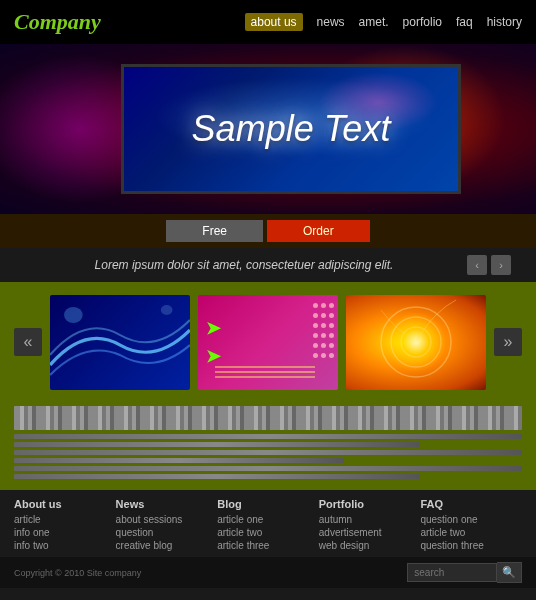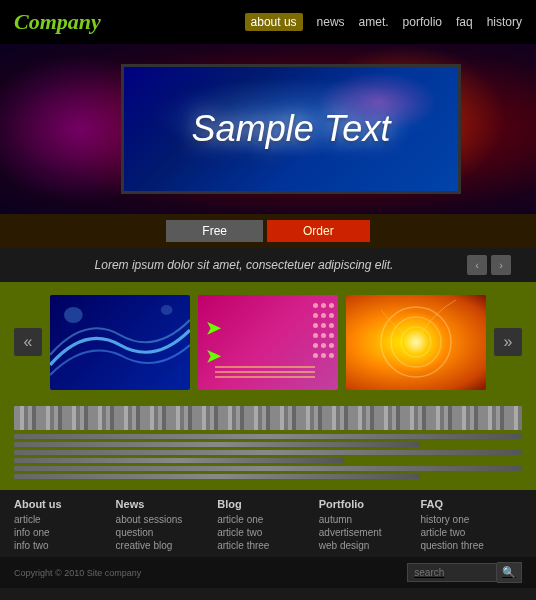--- a/index.html
+++ b/index.html
@@ -301,21 +301,20 @@
       justify-content: space-between;
     }
     #copyright {
       color: #666;
       font-size: 9px;
       text-align: center;
     }
     #search-box {
       display: flex;
       align-items: center;
-      text-decoration: underline;
     }
     #search-input {
       background: #2a2a2a;
       border: 1px solid #444;
       color: #aaa;
       font-size: 10px;
       padding: 3px 6px;
       width: 90px;
       outline: none;
     }
@@ -468,21 +467,21 @@
       <a class="footer-link">article three</a>
     </div>
     <div class="footer-col">
       <div class="footer-col-title">Portfolio</div>
       <a class="footer-link">autumn</a>
       <a class="footer-link">advertisement</a>
       <a class="footer-link">web design</a>
     </div>
     <div class="footer-col">
       <div class="footer-col-title">FAQ</div>
-      <a class="footer-link">history one</a>
+      <a class="footer-link">question one</a>
       <a class="footer-link">article two</a>
       <a class="footer-link">question three</a>
     </div>
   </div>
 
 <div id="footer-bottom">
   <span id="copyright">Copyright © 2010 Site company</span>
   <div id="search-box">
     <input id="search-input" type="text" placeholder="search" style="">
     <button id="search-btn">🔍</button>

